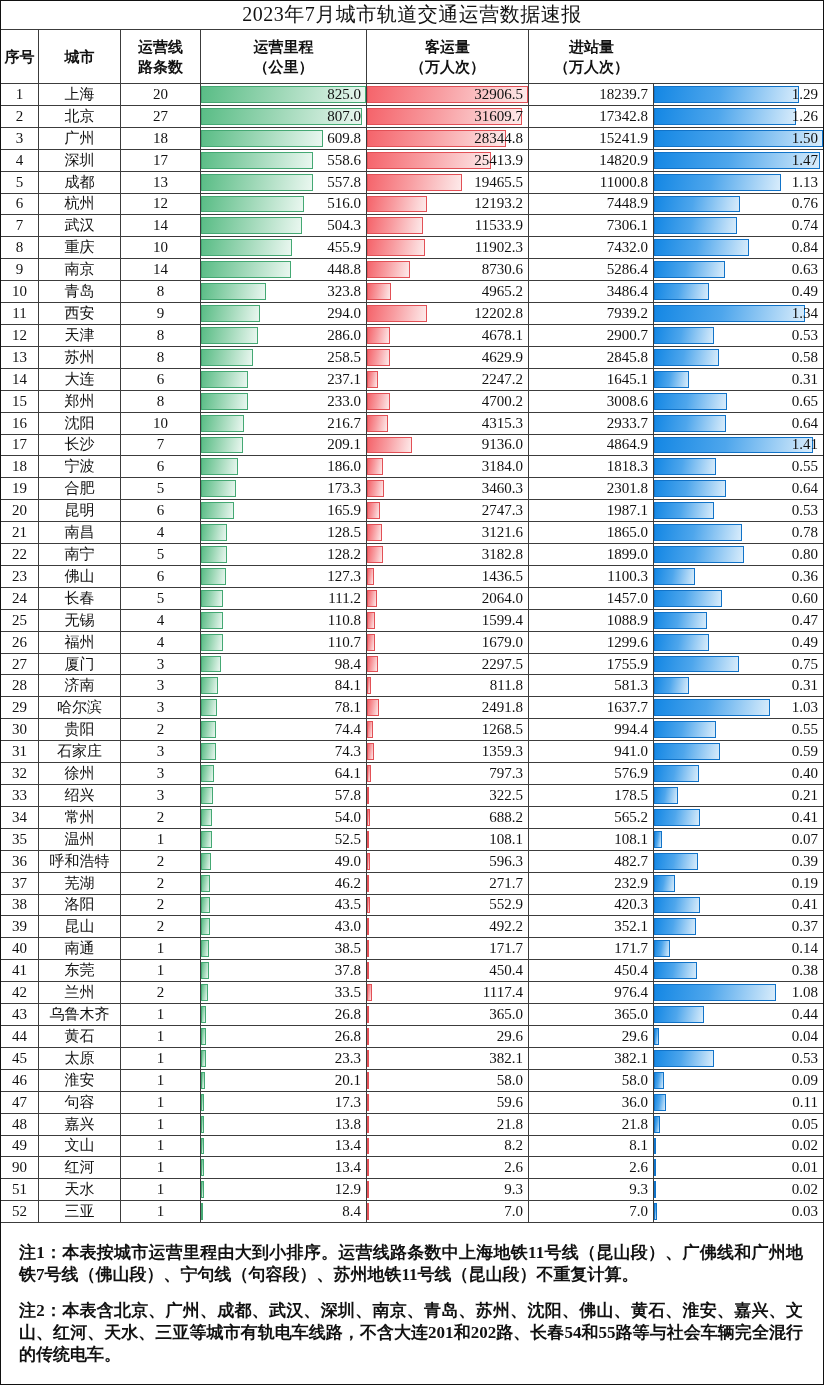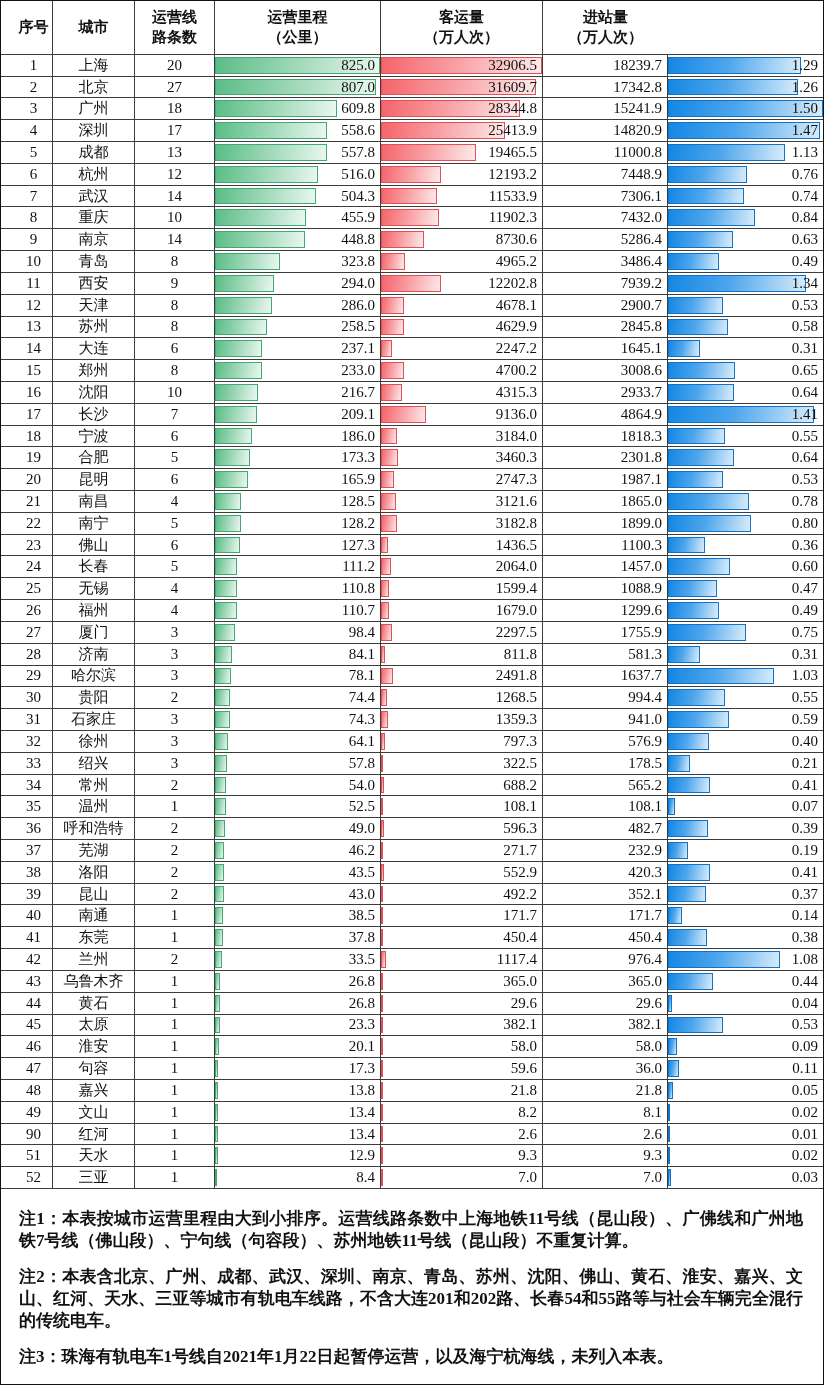--- a/index.html
+++ b/index.html
@@ -19,21 +19,21 @@
     white-space:pre-line;line-height:20px;border-right:1px solid var(--grid);box-sizing:border-box;}
   .hc:last-child{border-right:none;}
   .tbody{display:flex;flex-direction:column;height:1139px;font-size:15px;}
   .row{flex:1 0 0;display:flex;border-bottom:1px solid var(--grid);box-sizing:border-box;min-height:0;}
   .c{border-right:1px solid var(--grid);box-sizing:border-box;position:relative;
      display:flex;align-items:center;min-width:0;}
   .c:last-child{border-right:none;}
   .cc{justify-content:center;}
   .num{justify-content:flex-end;padding-right:5px;}
   .v{position:relative;z-index:2;}
-  .w-rank{width:38px;margin-left:14px;}
+  .w-rank{width:38px;}
   .w-city{width:82px;text-align:center;}
   .w-lines{width:80px;}
   .w-mileage{width:166px;}
   .w-volume{width:162px;}
   .w-entries{width:125px;}
   .w-intensity{flex:1;}
   .bar{position:absolute;left:0;top:2px;bottom:2px;z-index:1;min-width:2px;box-sizing:border-box;}
   .bar-green{background:linear-gradient(100deg,var(--bar-green,#5abd86) 0%,#9ad6b4 45%,#eaf7f0 100%);
              border:1px solid var(--bar-green-border,#44a873);}
   .bar-red{background:linear-gradient(100deg,var(--bar-red,#f5646b) 0%,#f89da1 45%,#fdeaea 100%);
@@ -41,20 +41,21 @@
   .bar-blue{background:linear-gradient(100deg,var(--bar-blue,#1487e4) 0%,#4ea6ec 45%,#d8ecfb 100%);
             border:1px solid var(--bar-blue-border,#1173c8);}
   .notes{flex:1;padding:5px 6px 2px 4px;font-weight:700;font-size:17px;line-height:22px;}
   .notes p{margin:14px;text-align:justify;}
   .notes .source{text-align:right;padding-right:2px;}
 </style>
 </head>
 <body>
 
 <div class="sheet" style="--bar-green: #5abd86; --bar-green-border: #44a873; --bar-red: #f5646b; --bar-red-border: #e25056; --bar-blue: #1487e4; --bar-blue-border: #1173c8; --grid: #3c3c3c;">
+  <div class="title">2023年7月城市轨道交通运营数据速报</div>
 
   <div class="thead">
     <div class="hc w-rank">序号</div>
     <div class="hc w-city">城市</div>
     <div class="hc w-lines">运营线
 路条数</div>
     <div class="hc w-mileage">运营里程
 （公里）</div>
     <div class="hc w-volume">客运量
 （万人次）</div>
@@ -1152,15 +1153,14 @@
     <div class="c w-intensity num">
       <i class="bar bar-blue" style="width: 2%;"></i>
       <span class="v">0.03</span>
     </div>
   </div>
 </div>
 
   <div class="notes">
     <p>注1：本表按城市运营里程由大到小排序。运营线路条数中上海地铁11号线（昆山段）、广佛线和广州地铁7号线（佛山段）、宁句线（句容段）、苏州地铁11号线（昆山段）不重复计算。</p>
     <p>注2：本表含北京、广州、成都、武汉、深圳、南京、青岛、苏州、沈阳、佛山、黄石、淮安、嘉兴、文山、红河、天水、三亚等城市有轨电车线路，不含大连201和202路、长春54和55路等与社会车辆完全混行的传统电车。</p>
-    <p>注3：珠海有轨电车1号线自2021年1月22日起暂停运营，以及海宁杭海线，未列入本表。</p>
   </div>
 </div>
 
 </body></html>

